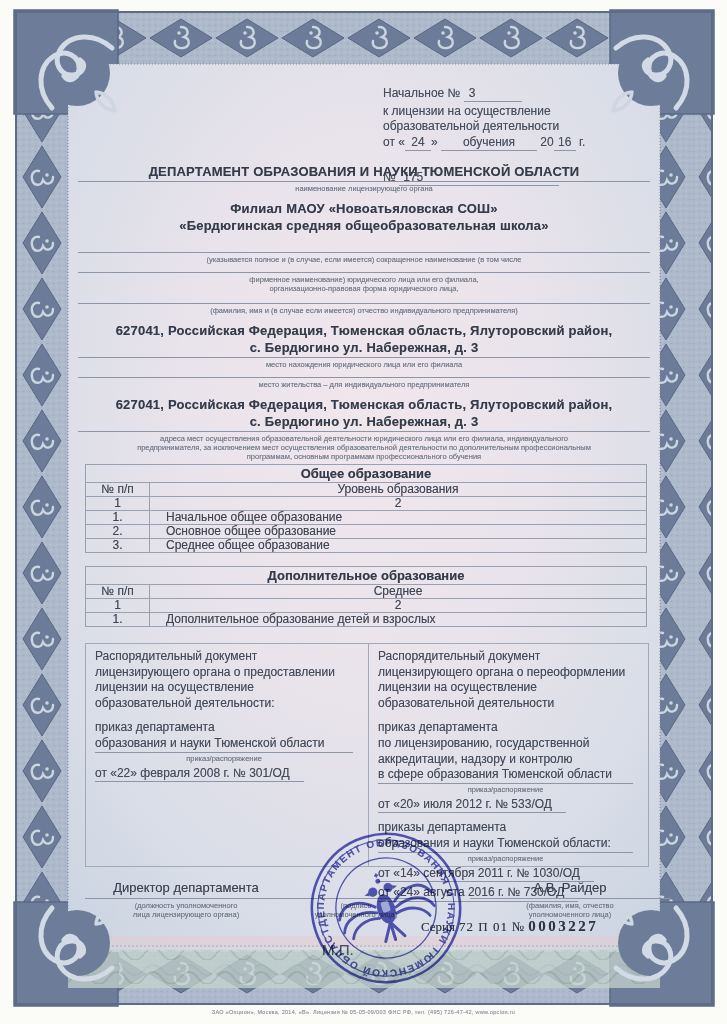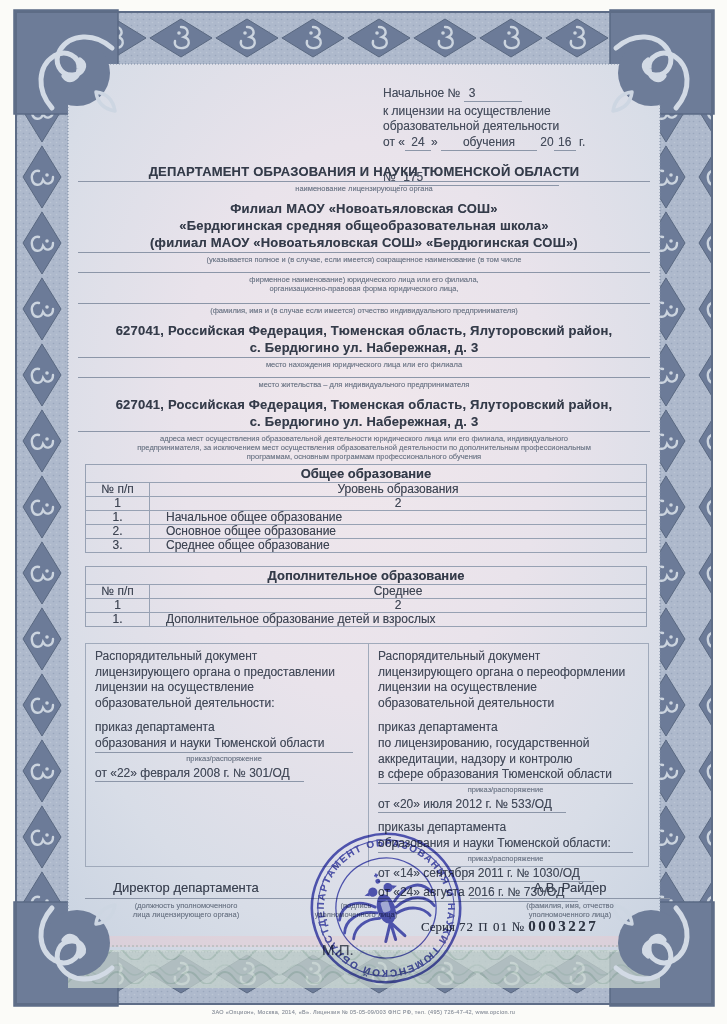--- a/index.html
+++ b/index.html
@@ -116,21 +116,20 @@
       <div style="margin-top:19px;"><span>№</span>
         <span class="iu" style="width:160px;padding-left:4px;">175</span></div>
     </div>
 
     <div class="abs b13 c" style="left:78px;top:164px;width:572px;">ДЕПАРТАМЕНТ ОБРАЗОВАНИЯ И НАУКИ ТЮМЕНСКОЙ ОБЛАСТИ</div>
     <div class="abs rule" style="left:78px;top:181px;width:572px;"></div>
     <div class="abs b13 c" style="left:78px;top:201px;width:572px;">Филиал МАОУ «Новоатьяловская СОШ»</div>
 
     <div class="abs cap" style="left:78px;top:184px;width:572px;">наименование лицензирующего органа</div>
     <div class="abs b13 c" style="left:78px;top:218px;width:572px;">«Бердюгинская средняя общеобразовательная школа»</div>
-    <div class="abs b13 c" style="left:78px;top:235px;width:572px;">(филиал МАОУ «Новоатьяловская СОШ» «Бердюгинская СОШ»)</div>
     <div class="abs rule" style="left:78px;top:252px;width:572px;"></div>
     <div class="abs cap" style="left:78px;top:255px;width:572px;">(указывается полное и (в случае, если имеется) сокращенное наименование (в том числе</div>
 
     <div class="abs rule" style="left:78px;top:272px;width:572px;"></div>
     <div class="abs cap" style="left:78px;top:275px;width:572px;">
       <span>фирменное наименование) юридического лица или его филиала,</span><br>
       <span>организационно-правовая форма юридического лица,</span>
     </div>
     <div class="abs rule" style="left:78px;top:303px;width:572px;"></div>
     <div class="abs cap" style="left:78px;top:306px;width:572px;">(фамилия, имя и (в случае если имеется) отчество индивидуального предпринимателя)</div>

